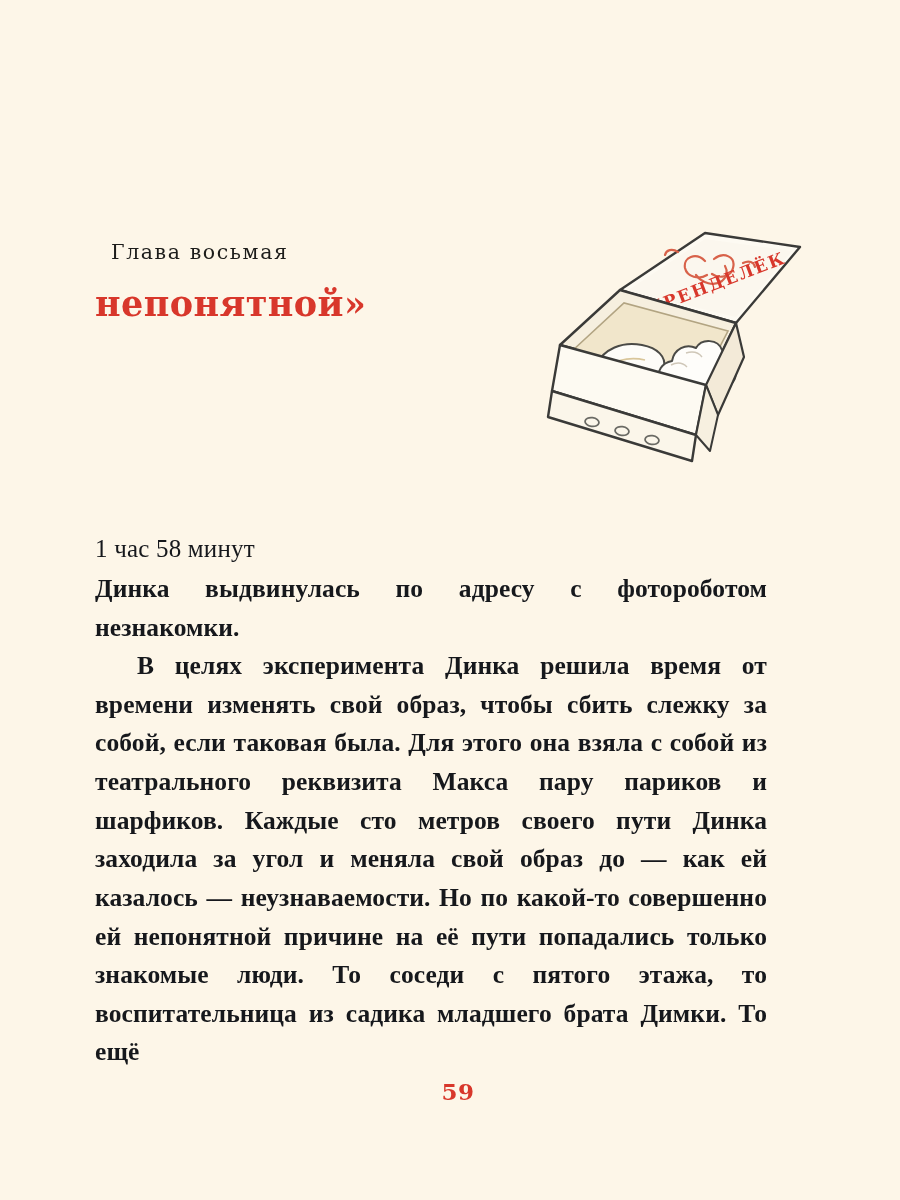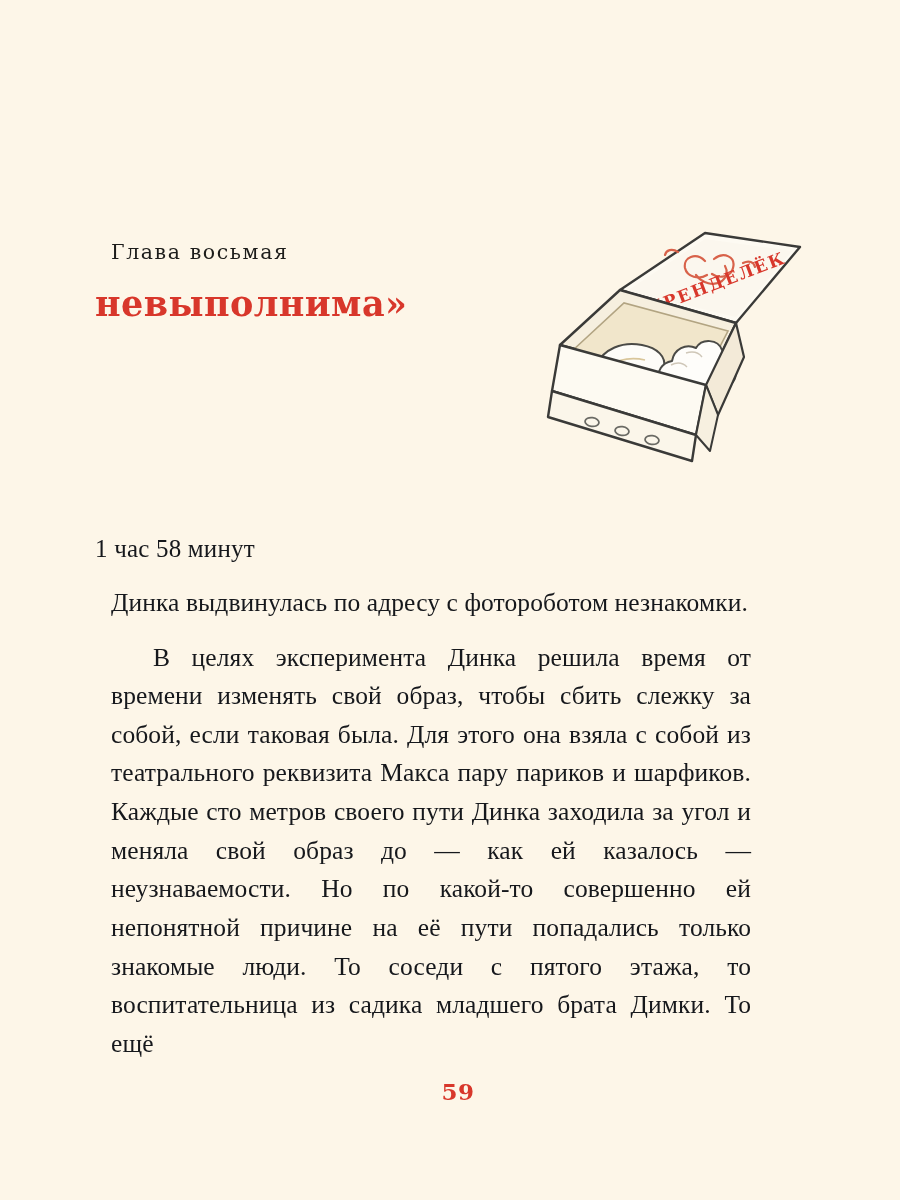--- a/index.html
+++ b/index.html
@@ -73,24 +73,25 @@
     font-size: 25.5px;
     line-height: 1.515;
     color: #16181c;
   }
   .time-stamp {
     font-size: 25px;
     margin: 0 0 2px 0;
     letter-spacing: 0.2px;
   }
   .para {
-    margin: 16px;
+    margin: 0;
     text-align: justify;
     text-justify: inter-word;
     letter-spacing: 0.1px;
+    font-weight: bold;
   }
   .para.indent {
     text-indent: 42px;
   }
   .para + .para {
     margin-top: 0;
   }
 
   
   .folio {
@@ -108,21 +109,21 @@
   }
 </style>
 </head>
 <body>
 
 <div class="page">
 
   <div class="header-block">
     <p class="chapter-kicker">Глава восьмая</p>
     <h1 class="chapter-title">
-      <span class="line">невыполнима»</span>
+      <span class="line">непонятной»</span>
     </h1>
   </div>
 
   <div class="illustration">
     <svg viewBox="0 0 330 310" xmlns="http://www.w3.org/2000/svg">
 
       <path d="M120 95 L205 38 L300 52 L236 128 Z" fill="#fdfaf2" stroke="#3a3a38" stroke-width="2.4" stroke-linejoin="round"></path>
 
       <path d="M127 96 L205 44 L292 56 L236 122 Z" fill="#fbf7ee" stroke="none"></path>
 

